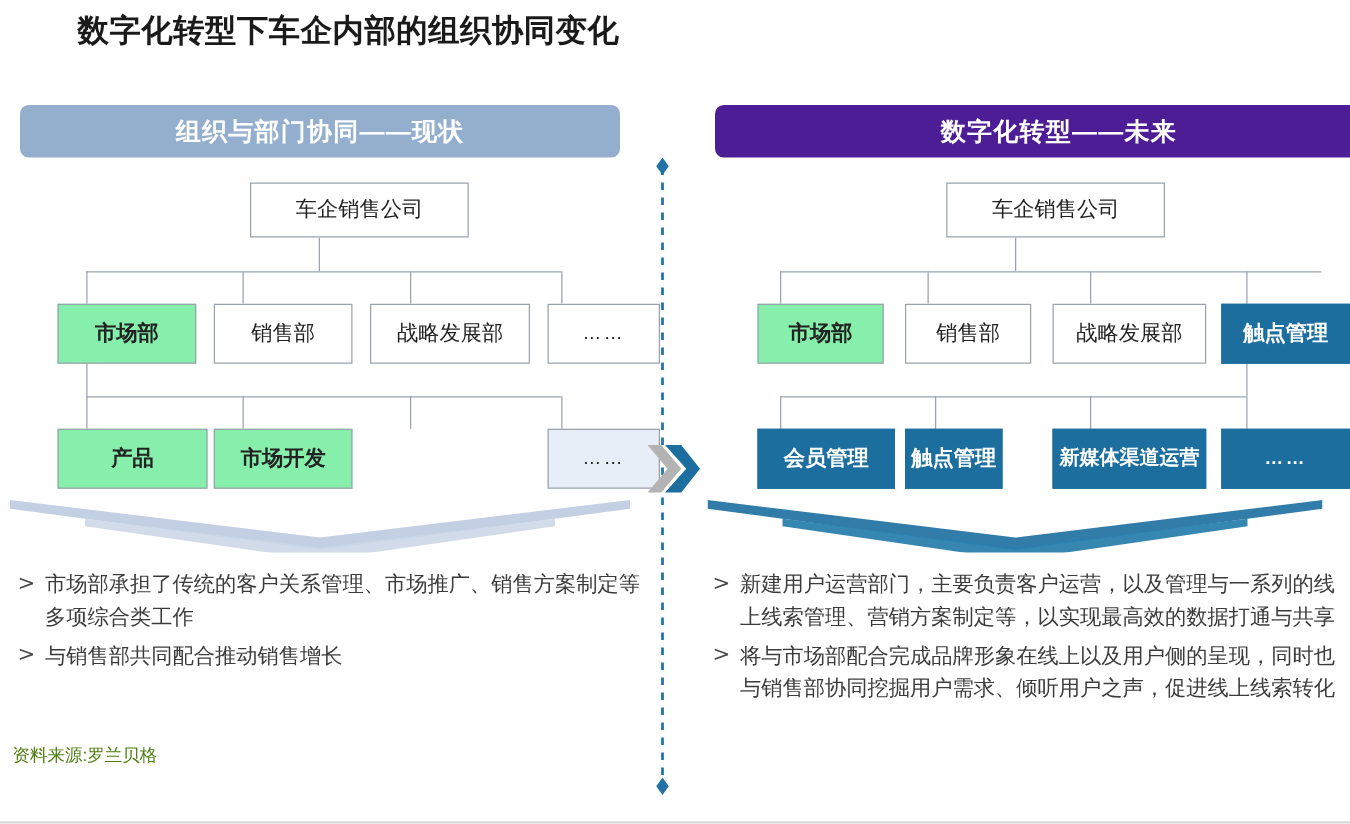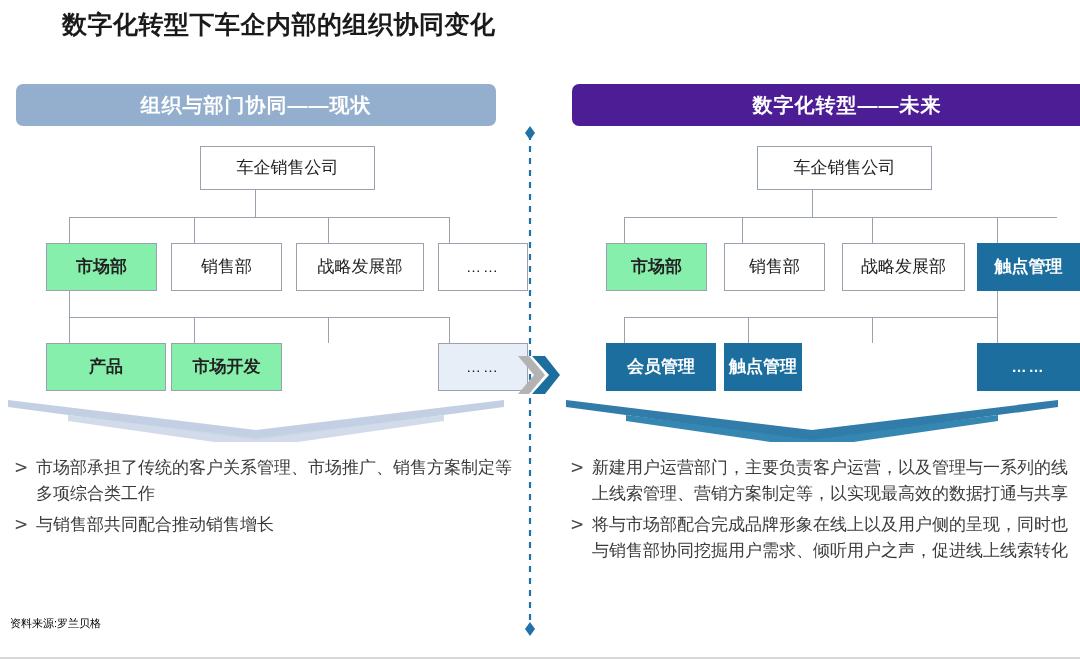--- a/index.html
+++ b/index.html
@@ -64,21 +64,21 @@
   }
   .bullet .txt{font-size:17px;line-height:1.5;color:#3b3b3b;}
   #panel-future .bullets{left:10px;width:500px;}
 
   
   #divider{position:absolute;left:522px;top:126px;width:16px;height:510px;}
   #chevron-pair{position:absolute;left:518px;top:352px;width:42px;height:46px;}
 
   
   #source-note{
-    position:absolute;left:10px;top:616px;font-size:11px;color:#000000;
+    position:absolute;left:10px;top:596px;font-size:14px;color:#4d7c0f;
   }
   #footer-rule{position:absolute;left:0;top:657px;width:1080px;height:2px;background:#d8d8d8;}
 </style>
 </head>
 <body>
 
 <div id="page-title">数字化转型下车企内部的组织协同变化</div>
 
 <div class="panel" id="panel-current">
 
@@ -151,20 +151,21 @@
 
     <div class="node root">车企销售公司</div>
 
     <div class="node lvl2 shade" style="left:14px;width:101px;">市场部</div>
     <div class="node lvl2" style="left:132px;width:101px;">销售部</div>
     <div class="node lvl2" style="left:250px;width:123px;">战略发展部</div>
     <div class="node lvl2 filled" style="left:385px;width:103px;">触点管理</div>
 
     <div class="node lvl3 filled" style="left:14px;width:110px;">会员管理</div>
     <div class="node lvl3 filled" style="left:132px;width:78px;">触点管理</div>
+    <div class="node lvl3 filled" style="left:250px;width:123px;font-size:16px;">新媒体渠道运营</div>
     <div class="node lvl3 filled dots" style="left:385px;width:103px;">……</div>
   </div>
 
   <svg class="swoosh" style="left:6px;width:492px;" viewBox="0 0 492 46" preserveAspectRatio="none">
     <polygon points="0,4 246,34 492,4 492,11 246,44 0,11" fill="#1b6e9e" opacity="0.9"></polygon>
     <polygon points="60,19 246,42 432,19 432,25 246,52 60,25" fill="#2b7fae" opacity="0.95"></polygon>
   </svg>
 
   <div class="bullets">
     <div class="bullet">

